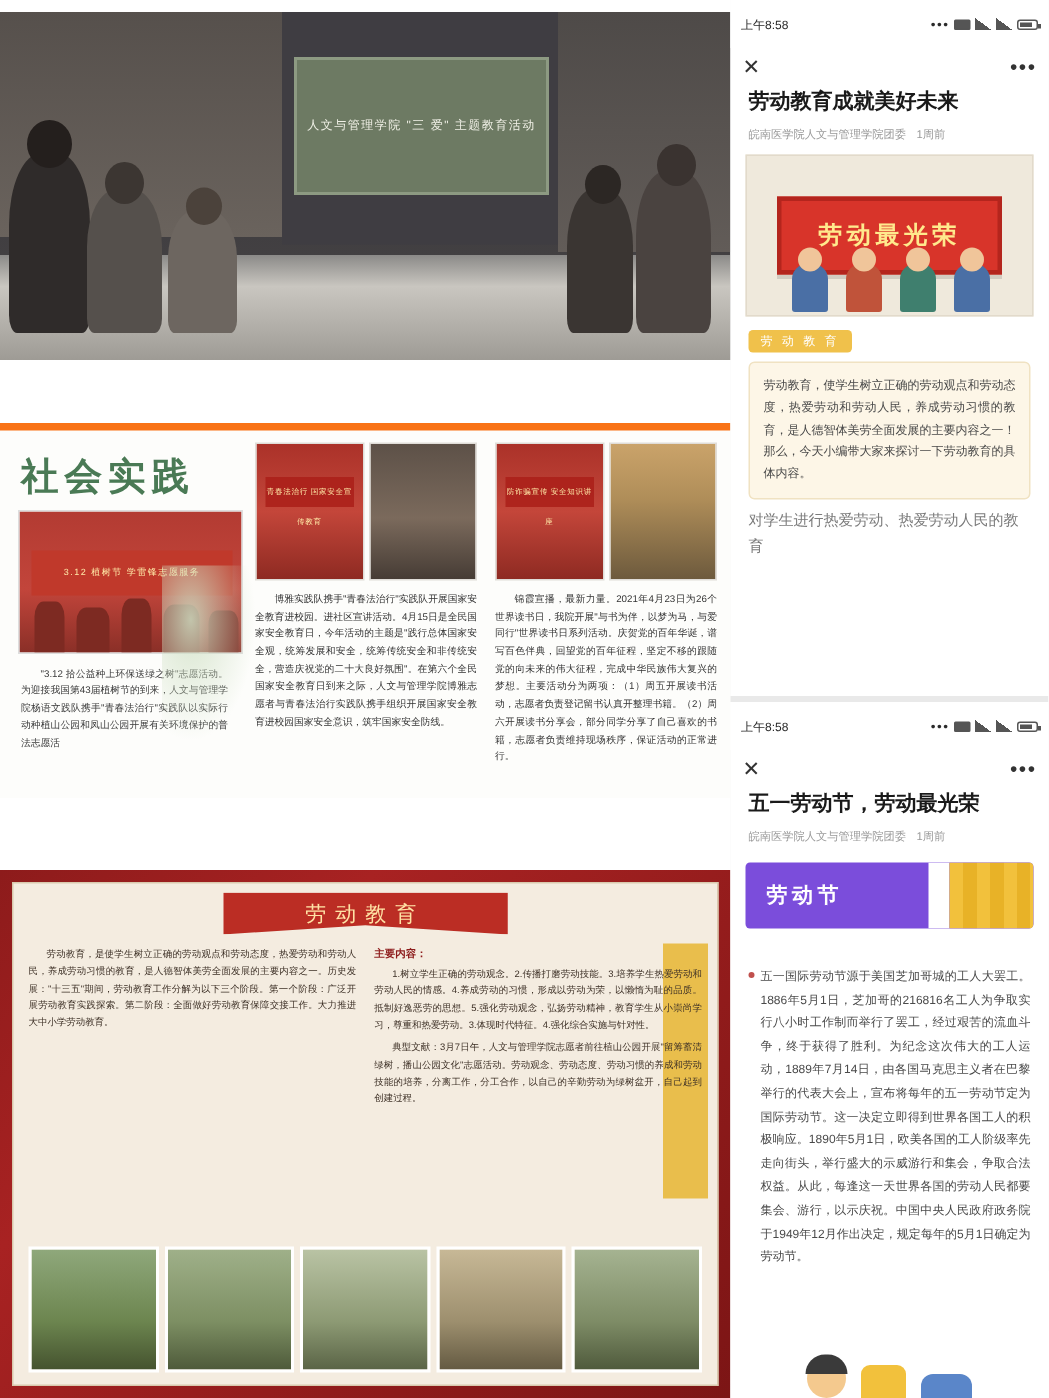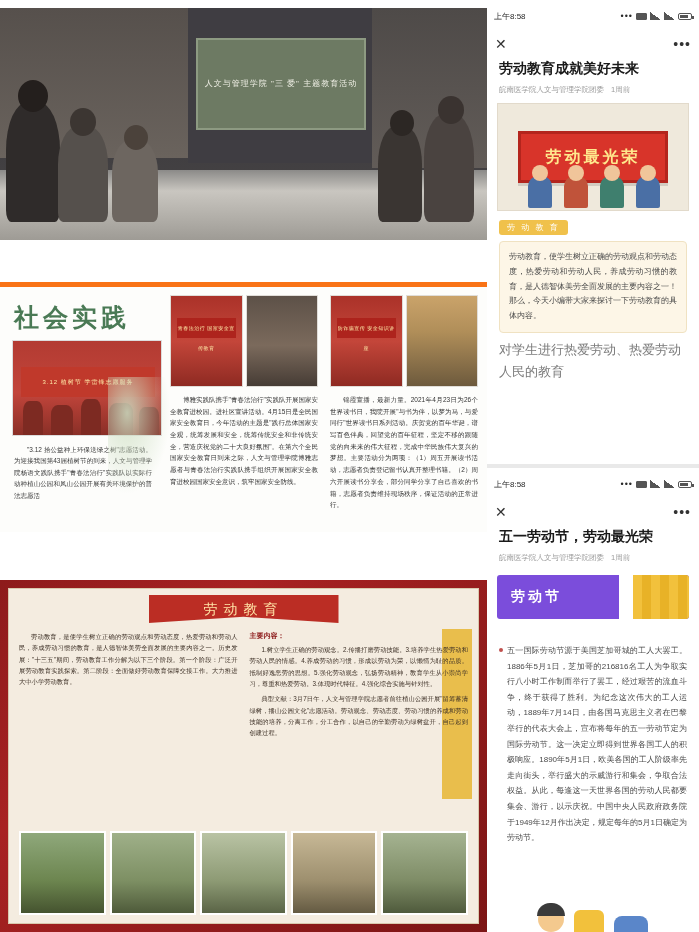--- a/index.html
+++ b/index.html
@@ -162,21 +162,21 @@
   .tag-row { margin: 9px 12px 6px 12px; display: flex; gap: 5px; }
   .tag {
     background: #f0c14b; color: #fff; font-size: 8px; padding: 2px 8px; border-radius: 3px; letter-spacing: 2px;
   }
   .tag.orange { background: #e8913a; }
 
   .quote-card {
     margin: 0 12px; background: #fdf6e7; border: 1px solid #f0e2c2; border-radius: 4px;
     padding: 8px 9px; font-size: 8px; line-height: 1.85; color: #4a4a4a; text-align: justify;
   }
-  .sub-note { margin: 6px 12px 0 12px; font-size: 13px; line-height: 1.7; color: #7b7b7b; }
+  .sub-note { margin: 6px 12px 0 12px; font-size: 10px; line-height: 1.7; color: #7b7b7b; }
 
   .purple-banner {
     margin: 4px 10px 0 10px; height: 44px; background: #7b4ddb; border-radius: 3px;
     display: flex; align-items: center; padding-left: 14px;
     color: #fff; font-size: 14px; font-weight: bold; letter-spacing: 3px; position: relative; overflow: hidden;
   }
   .pb-deco { position: absolute; right: 0; top: 0; bottom: 0; width: 56px;
     background: repeating-linear-gradient(90deg,#f2c13c 0 9px,#e8b227 9px 18px); }
   .pb-white { position: absolute; right: 56px; top: 0; bottom: 0; width: 14px; background: #fff; }
 

